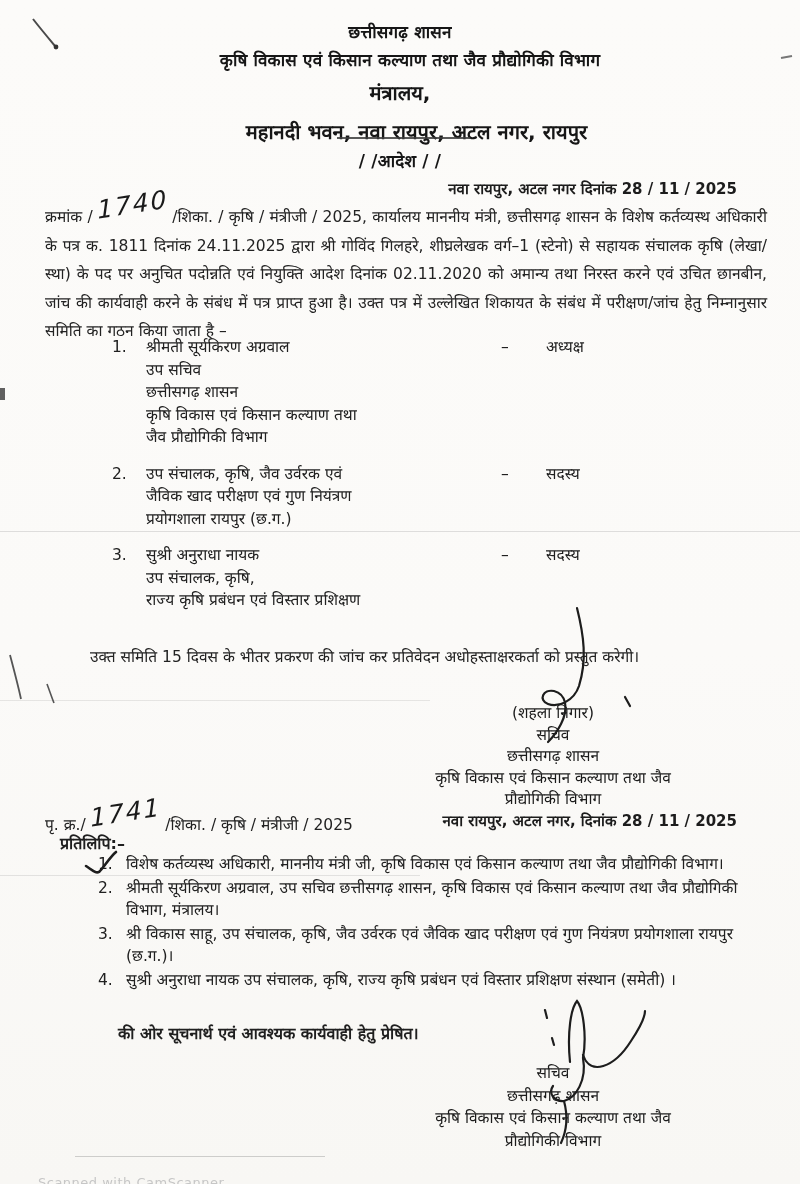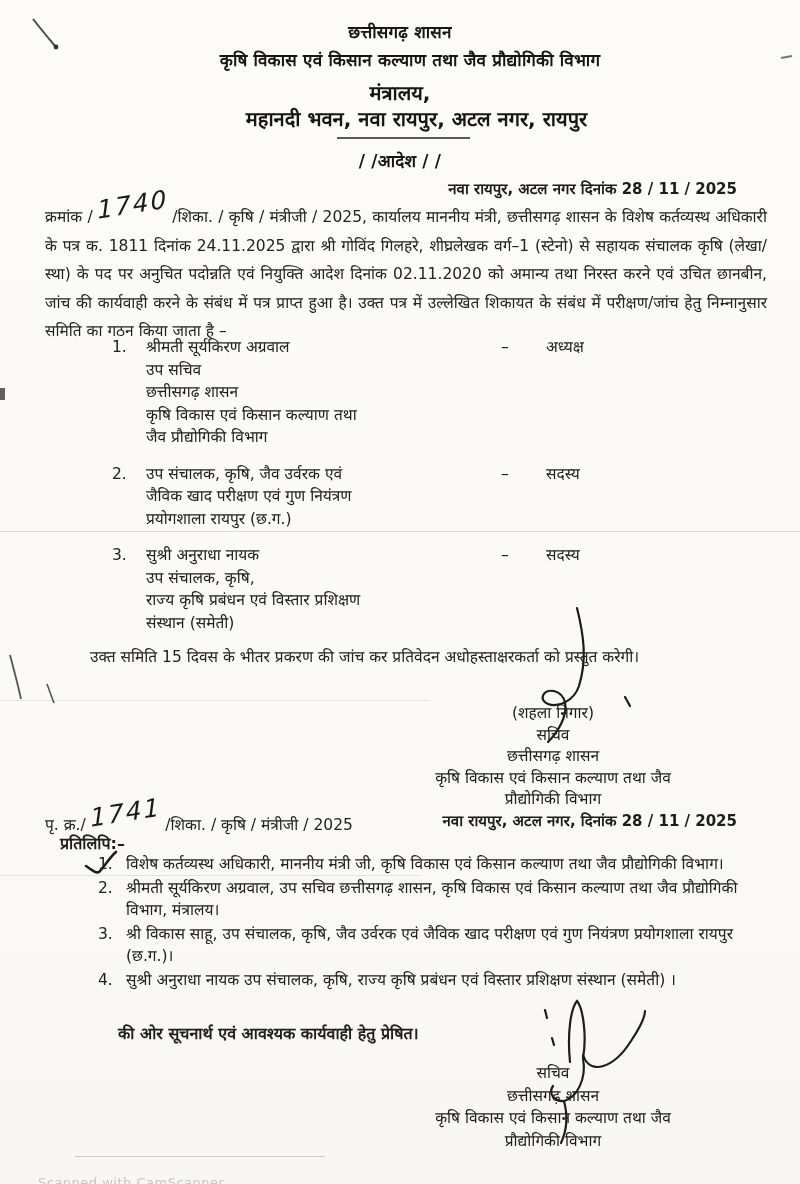--- a/index.html
+++ b/index.html
@@ -48,21 +48,21 @@
   svg.overlay{position:absolute;inset:0;pointer-events:none;}
 </style>
 </head>
 <body>
 
 <div class="page">
 
   <div class="abs center hdr" style="top:20px;">छत्तीसगढ़ शासन</div>
   <div class="abs center hdr" style="top:48px;margin-left:20px;">कृषि विकास एवं किसान कल्याण तथा जैव प्रौद्योगिकी विभाग</div>
   <div class="abs center hdr2" style="top:79px;">मंत्रालय,</div>
-  <div class="abs center hdr2" style="top:105px;padding-left:33px;">महानदी भवन, नवा रायपुर, अटल नगर, रायपुर</div>
+  <div class="abs center hdr2" style="top:118px;padding-left:33px;">महानदी भवन, नवा रायपुर, अटल नगर, रायपुर</div>
   <div class="abs rule" style="top:137px;left:337px;width:133px;"></div>
   <div class="abs center hdr" style="top:149px;">/ /आदेश  / /</div>
 
   <div class="abs dateline" style="top:178px;right:63px;">नवा रायपुर, अटल नगर दिनांक  28 / 11 / 2025</div>
 
   <div class="abs body-txt para" style="top:200px;left:45px;width:722px;">
     <span>क्रमांक /</span><span class="handwritten">1740</span><span>/शिका. / कृषि / मंत्रीजी / 2025,</span><span> कार्यालय माननीय मंत्री, छत्तीसगढ़ शासन के विशेष कर्तव्यस्थ अधिकारी के पत्र क. 1811 दिनांक 24.11.2025 द्वारा श्री गोविंद गिलहरे, शीघ्रलेखक वर्ग–1 (स्टेनो) से सहायक संचालक कृषि (लेखा/स्था) के पद पर अनुचित पदोन्नति एवं नियुक्ति आदेश दिनांक 02.11.2020 को अमान्य तथा निरस्त करने एवं उचित छानबीन, जांच की कार्यवाही करने के संबंध में पत्र प्राप्त हुआ है। उक्त पत्र में उल्लेखित शिकायत के संबंध में परीक्षण/जांच हेतु निम्नानुसार समिति का गठन किया जाता है –</span>
   </div>
 
   <div class="abs" style="top:336px;left:112px;width:640px;">
@@ -90,21 +90,20 @@
       <div>–</div>
       <div>सदस्य</div>
     </div>
 
     <div class="committee-item">
       <div>3.</div>
       <div class="committee-lines">
         <div>सुश्री अनुराधा नायक</div>
         <div>उप संचालक, कृषि,</div>
         <div>राज्य कृषि प्रबंधन एवं विस्तार प्रशिक्षण</div>
-        <div>संस्थान (समेती)</div>
       </div>
       <div>–</div>
       <div>सदस्य</div>
     </div>
 
   </div>
 
   <div class="abs body-txt" style="top:643px;left:48px;width:700px;text-indent:42px;line-height:28px;">उक्त समिति 15 दिवस के भीतर प्रकरण की जांच कर प्रतिवेदन अधोहस्ताक्षरकर्ता को प्रस्तुत करेगी।</div>
 
   <div class="abs sig-block" style="top:703px;left:408px;">

